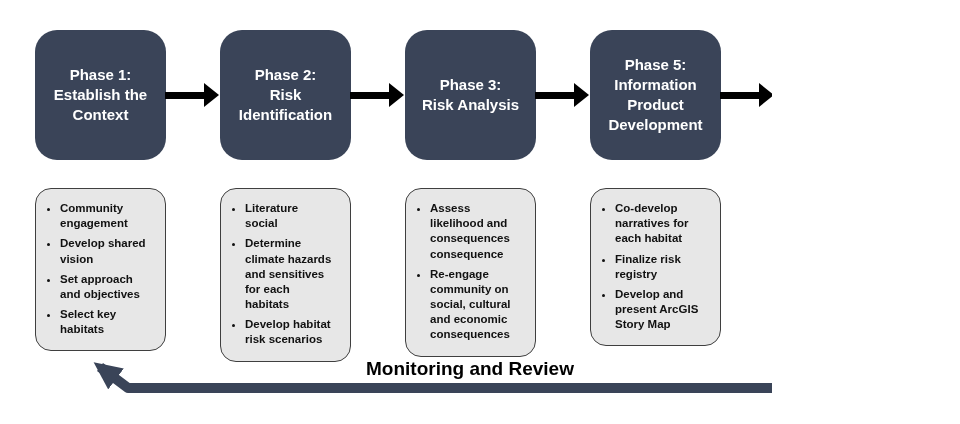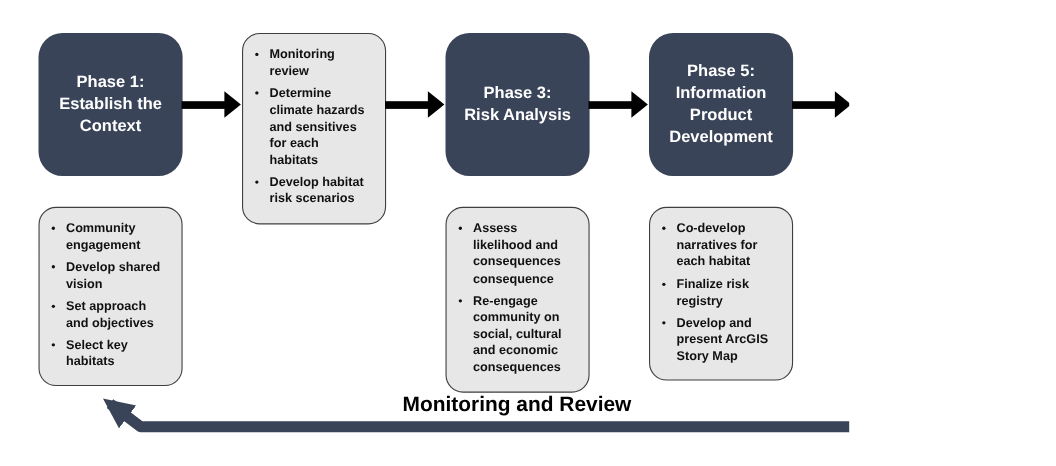--- a/index.html
+++ b/index.html
@@ -81,23 +81,25 @@
         <ul>
             <li>Community engagement</li>
             <li>Develop shared vision</li>
             <li>Set approach and objectives</li>
             <li>Select key habitats</li>
           </ul>
       </div>
     </div>
 
     <div class="col">
+      <div class="phase-box">Phase 2:
+Risk Identification</div>
       <div class="detail-box">
         <ul>
-            <li>Monitoring review</li>
+            <li>Literature social</li>
             <li>Determine climate hazards and sensitives for each habitats</li>
             <li>Develop habitat risk scenarios</li>
           </ul>
       </div>
     </div>
 
     <div class="col">
       <div class="phase-box">Phase 3:
 Risk Analysis</div>
       <div class="detail-box">

